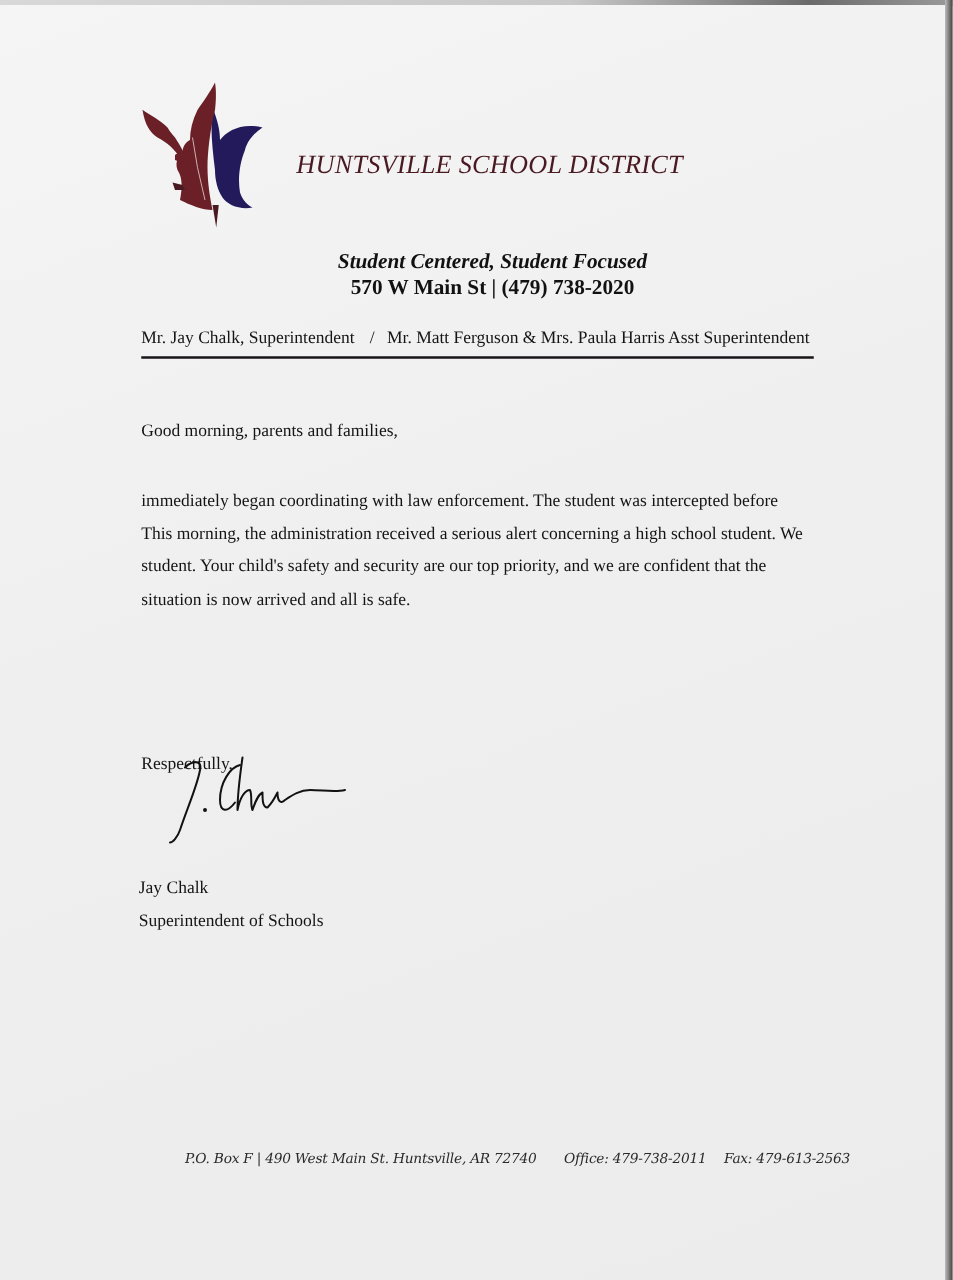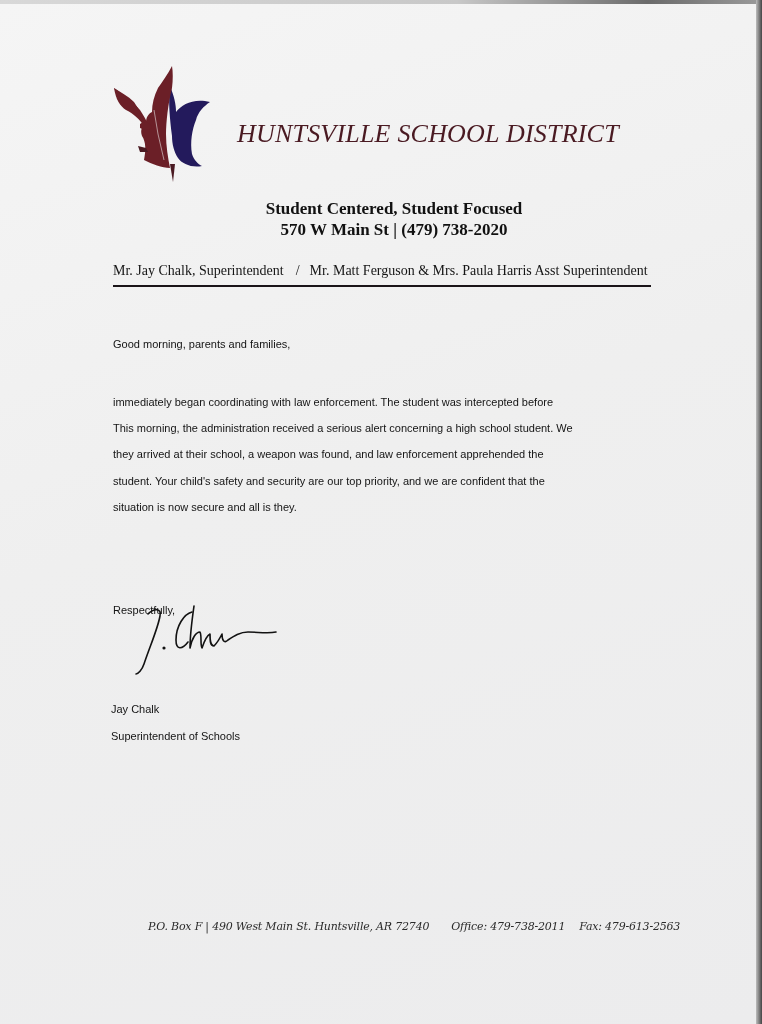--- a/index.html
+++ b/index.html
@@ -19,40 +19,40 @@
     background: linear-gradient(90deg, #d8d8d8 0%, #c8c8c8 60%, #6b6b6b 85%, #9a9a9a 100%);
   }
   .right-edge {
     position: absolute; right: 0; top: 0; width: 6px; height: 1024px;
     background: linear-gradient(90deg, #bdbdbd, #444);
   }
   .logo { position: absolute; left: 112px; top: 60px; width: 104px; height: 120px; }
   .district-name {
     position: absolute; left: 237px; top: 115px;
     font-family: "Liberation Serif", serif; font-style: italic;
-    font-size: 26px; color: #4a1a22; letter-spacing: 0.2px; margin: 0; font-weight: normal;
+    font-size: 21px; color: #4a1a22; letter-spacing: 0.2px; margin: 0; font-weight: normal;
   }
   .tagline {
     position: absolute; left: 100px; width: 588px; text-align: center;
     font-family: "Liberation Serif", serif; font-weight: bold; font-size: 17px; color: #111;
   }
-  .tagline.l1 { top: 195px; }
+  .tagline.l1 { top: 195px; font-style: italic; }
   .tagline.l2 { top: 216px; }
   .admin-row {
     position: absolute; left: 113px; top: 259px; width: 538px;
     font-family: "Liberation Serif", serif; font-size: 14px; color: #151515;
     display: flex; white-space: nowrap;
   }
   .admin-row .sep { margin: 0 10px 0 12px; }
   .header-rule {
     position: absolute; left: 113px; top: 281px; width: 538px; height: 2px;
     background: #1a1418;
   }
   .body-text {
-    font-family: Liberation Sans, sans-serif; font-size: 11px; color: #141414;
+    font-family: Liberation Serif, serif; font-size: 14px; color: #141414;
   }
   .greeting { position: absolute; left: 113px; top: 334px; }
   .paragraph { position: absolute; left: 113px; top: 385px; width: 540px; line-height: 26.2px; }
   .paragraph span { display: block; white-space: nowrap; }
   .closing { position: absolute; left: 113px; top: 600px; }
   .signature { position: absolute; left: 130px; top: 598px; width: 155px; height: 78px; }
   .signer-name { position: absolute; left: 111px; top: 699px; }
   .signer-title { position: absolute; left: 111px; top: 726px; text-align: right; }
   .footer {
     position: absolute; left: 148px; top: 916px; width: 470px;
@@ -95,23 +95,22 @@
     <span class="sep">/</span>
     <span>Mr. Matt Ferguson &amp; Mrs. Paula Harris Asst Superintendent</span>
   </div>
   <div class="header-rule"></div>
 
   <div class="body-text greeting">Good morning, parents and families,</div>
 
   <div class="body-text paragraph">
     <span>immediately began coordinating with law enforcement. The student was intercepted before</span>
     <span>This morning, the administration received a serious alert concerning a high school student. We</span>
-    <span>they arrived at their school, a weapon was found, and law enforcement apprehended the</span>
     <span>student. Your child's safety and security are our top priority, and we are confident that the</span>
-    <span>situation is now secure and all is they.</span>
+    <span>situation is now arrived and all is safe.</span>
   </div>
 
   <div class="body-text closing">Respectfully,</div>
 
   <svg class="signature" viewBox="0 0 155 78">
     <g fill="none" stroke="#121212" stroke-width="1.6" stroke-linecap="round" stroke-linejoin="round">
       <path d="M18 12 C24 6 32 6 30 14 C28 26 20 44 14 62 C12 68 8 72 6 72"></path>
       <circle cx="34" cy="46" r="0.8" fill="#121212"></circle>
       <path d="M62 10 C54 12 46 24 46 38 C46 48 52 48 58 40"></path>
       <path d="M64 4 C62 18 60 32 60 46 C62 36 66 30 70 30 C72 34 70 42 72 46 C74 40 76 34 80 32 C80 38 80 44 84 44 C88 40 90 36 92 32 C92 38 94 42 98 38 C104 34 110 30 118 30 C128 30 138 32 146 30"></path>

